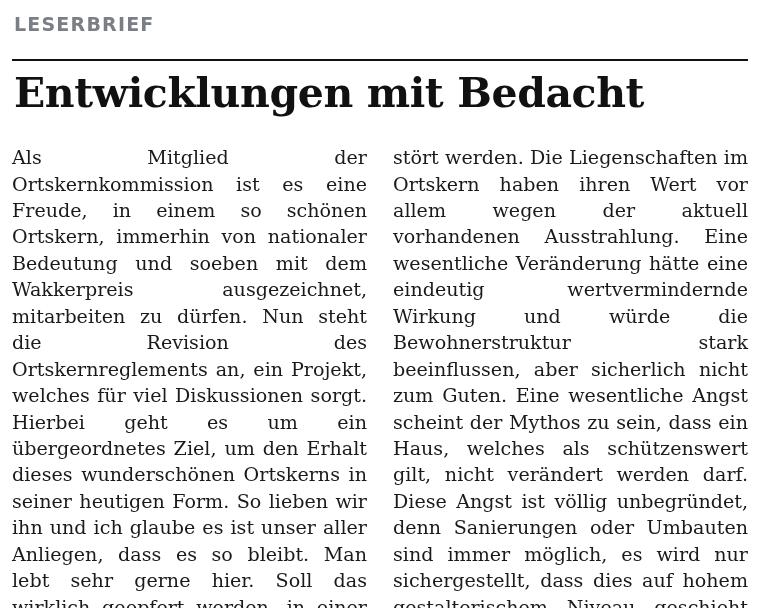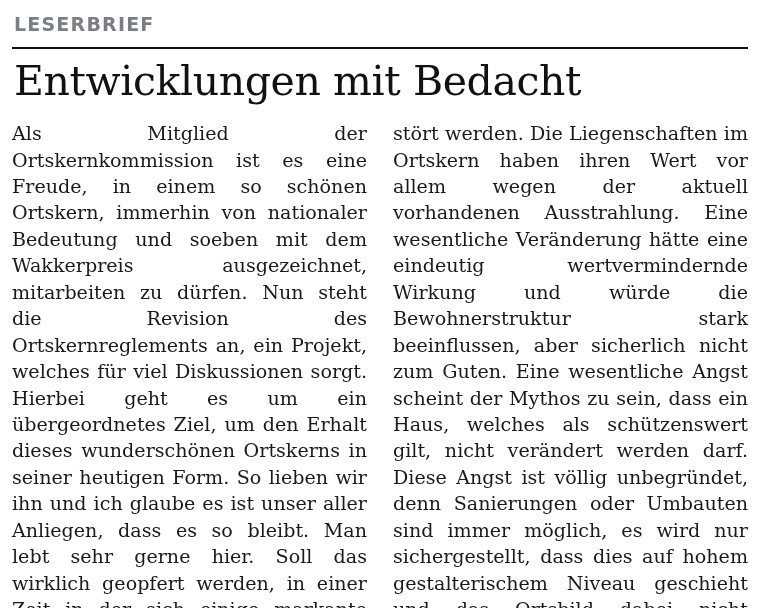--- a/index.html
+++ b/index.html
@@ -21,37 +21,37 @@
     box-sizing: border-box;
     padding: 14px 12px 0 12px;
   }
   .kicker {
     font-family: "DejaVu Sans", sans-serif;
     font-weight: bold;
     font-size: 19px;
     letter-spacing: 1.2px;
     color: #7a7f85;
     text-transform: uppercase;
-    margin: 0 0 12px 2px;
+    margin: 0 0 24px 2px;
     line-height: 1.1;
   }
   .rule {
     height: 2px;
     background: #111111;
     width: 100%;
     margin: 0 0 10px 0;
   }
   .headline {
     font-family: "DejaVu Serif", serif;
-    font-weight: normal;
+    font-weight: bold;
     font-size: 41px;
     line-height: 1.08;
     letter-spacing: -0.4px;
     color: #111111;
-    margin: 0 0 18px 2px;
+    margin: 0 0 30px 2px;
   }
   .columns {
     display: flex;
     gap: 26px;
     align-items: flex-start;
   }
   .col {
     flex: 1 1 0;
     min-width: 0;
   }

